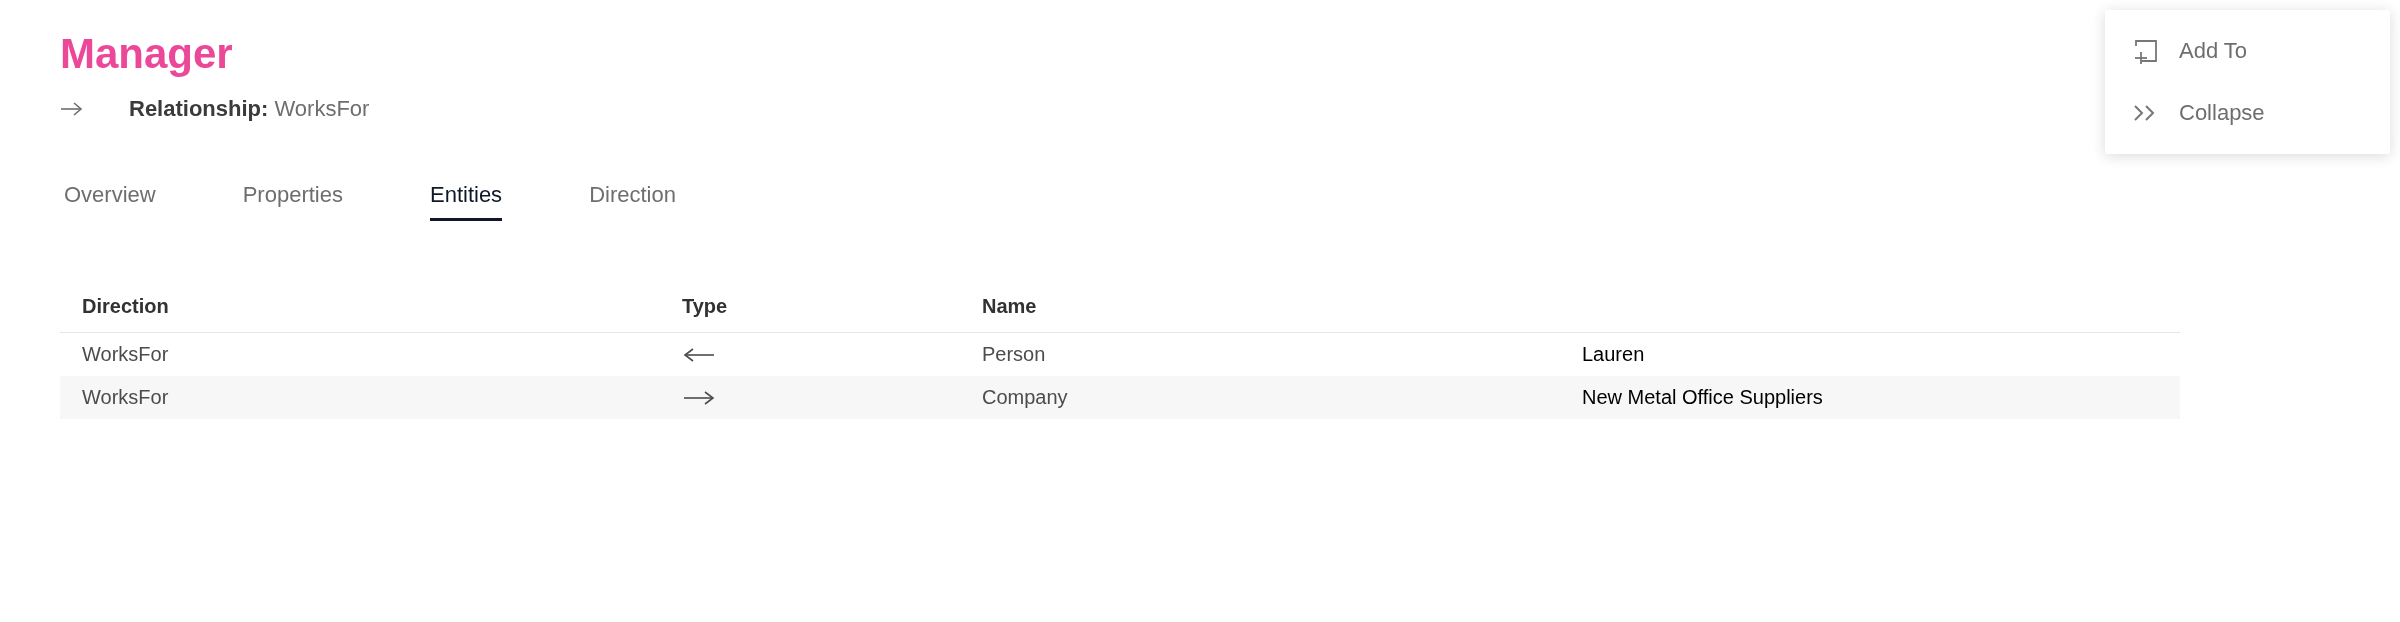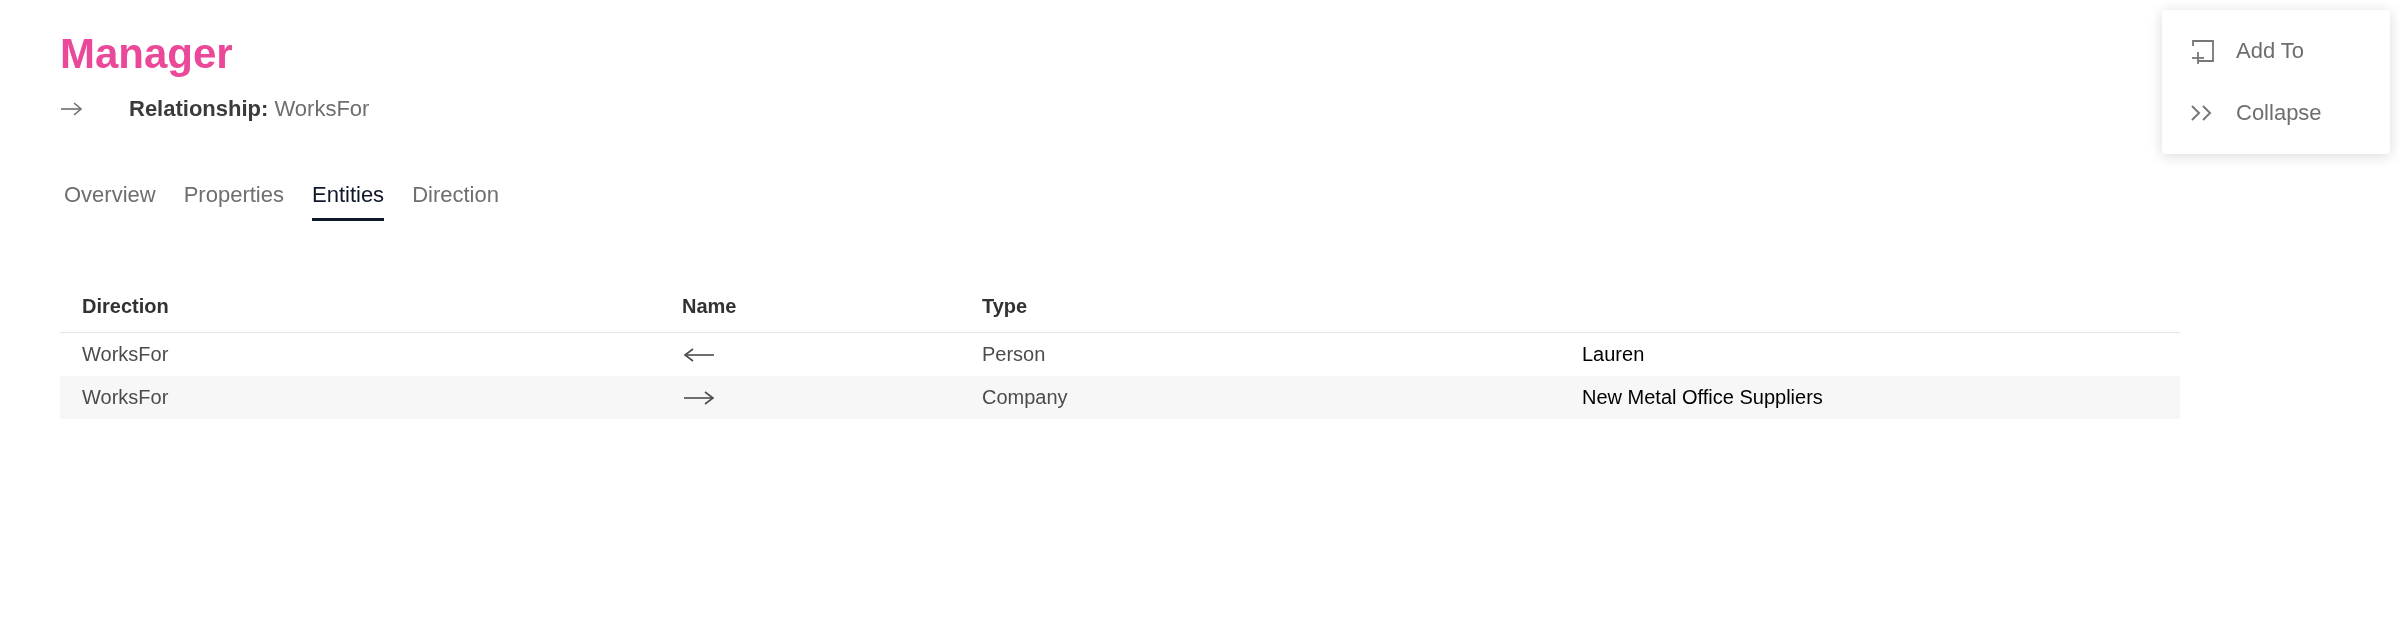--- a/index.html
+++ b/index.html
@@ -26,21 +26,21 @@
       gap: 14px;
       font-size: 22px;
       color: #4c4c4c;
       margin-bottom: 60px;
     }
     .rel-arrow svg { display: block; }
     .rel-label { font-weight: 600; color: #3b3b3b; margin-left: 31px; }
     .rel-value { font-weight: 400; color: #6e6e6e; }
     .tabs {
       display: flex;
-      gap: 28px;
+      gap: 87px;
       margin-bottom: 60px;
       padding-left: 4px;
     }
     .tab {
       font-size: 22px;
       color: #6e6e6e;
       padding-bottom: 10px;
       cursor: pointer;
     }
     .tab.active {
@@ -70,21 +70,21 @@
       font-size: 20px;
       color: #4c4c4c;
     }
     .trow.alt { background: #f7f7f7; }
     .link { color: #000000; cursor: pointer; }
     .dir-icon svg { display: block; }
     .floating-panel {
       position: absolute;
       top: 10px;
       right: 10px;
-      width: 228px;
+      width: 285px;
       background: #fff;
       border-radius: 3px;
       box-shadow: 0 2px 14px rgba(0,0,0,0.15);
       padding: 10px 0;
     }
     .panel-item {
       display: flex;
       align-items: center;
       gap: 20px;
       padding: 18px 28px;
@@ -115,22 +115,22 @@
 <div class="tabs">
   <div class="tab">Overview</div>
   <div class="tab">Properties</div>
   <div class="tab active">Entities</div>
   <div class="tab">Direction</div>
 </div>
 
 <div class="table">
   <div class="thead">
     <div class="th">Direction</div>
+    <div class="th">Type</div>
     <div class="th">Name</div>
-    <div class="th">Type</div>
   </div>
 
   <div class="trow">
     <div>WorksFor</div>
     <div class="dir-icon">
       <svg width="34" height="14" viewBox="0 0 34 14">
           <line x1="4" y1="7" x2="32" y2="7" stroke="#4c4c4c" stroke-width="1.6"></line>
           <polyline points="11,1 3,7 11,13" fill="none" stroke="#4c4c4c" stroke-width="1.6"></polyline>
         </svg>
     </div>

